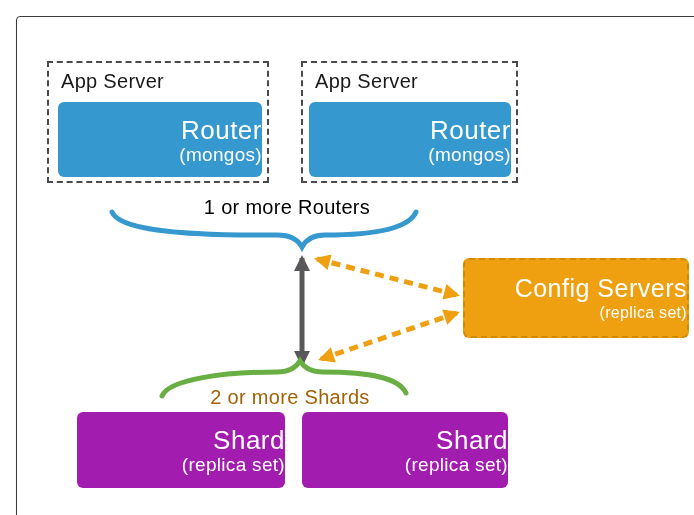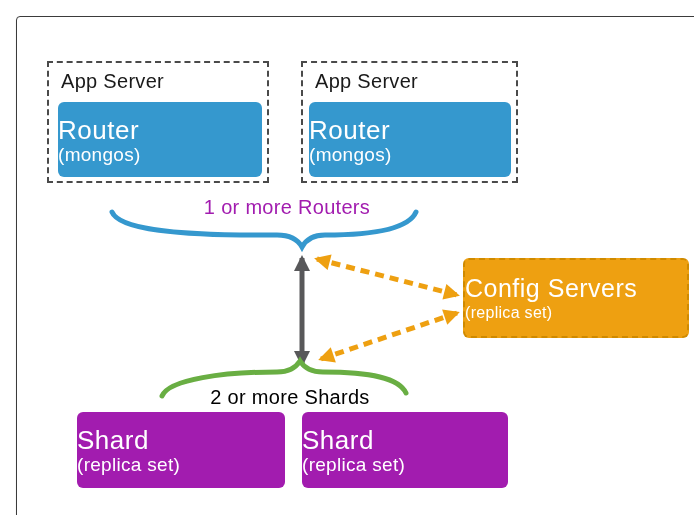--- a/index.html
+++ b/index.html
@@ -11,35 +11,35 @@
     overflow:hidden;
   }
   .abs{position:absolute;}
   .app-server{
     border:2px dashed #4a4a4a;background:#fff;box-sizing:border-box;
   }
   .app-server-label{
     font-size:20px;color:#1a1a1a;padding:7px 0 0 12px;letter-spacing:0.3px;
   }
   .solid-box{
-    border-radius:6px;display:flex;flex-direction:column;align-items:flex-start;
+    border-radius:6px;display:flex;flex-direction:column;align-items:flex-end;
     justify-content:center;color:#fff;text-align:center;box-sizing:border-box;
   }
   .router-box{background:#3598CE;}
   .config-box{background:#EEA011;border:2px dashed #cf8a00;}
   .shard-box{background:#a21caf;}
   .box-title{font-size:26px;line-height:29px;letter-spacing:0.5px;}
   .box-title.cfg{font-size:25px;}
   .box-subtitle{font-size:19px;line-height:19px;letter-spacing:0.3px;}
   .box-subtitle.cfg{font-size:16px;}
   .group-label{
     font-size:20px;letter-spacing:0.3px;text-align:center;width:240px;
   }
-  .group-label.routers{color:#a21caf;}
-  .group-label.shards{color:#000000;}
+  .group-label.routers{color:#000000;}
+  .group-label.shards{color:#a16207;}
   svg{position:absolute;left:0;top:0;pointer-events:none;}
 </style>
 </head>
 <body>
 
 <div class="frame">
 
   <div class="abs app-server" style="left:30px;top:44px;width:222px;height:122px">
     <div class="app-server-label">App Server</div>
   </div>

